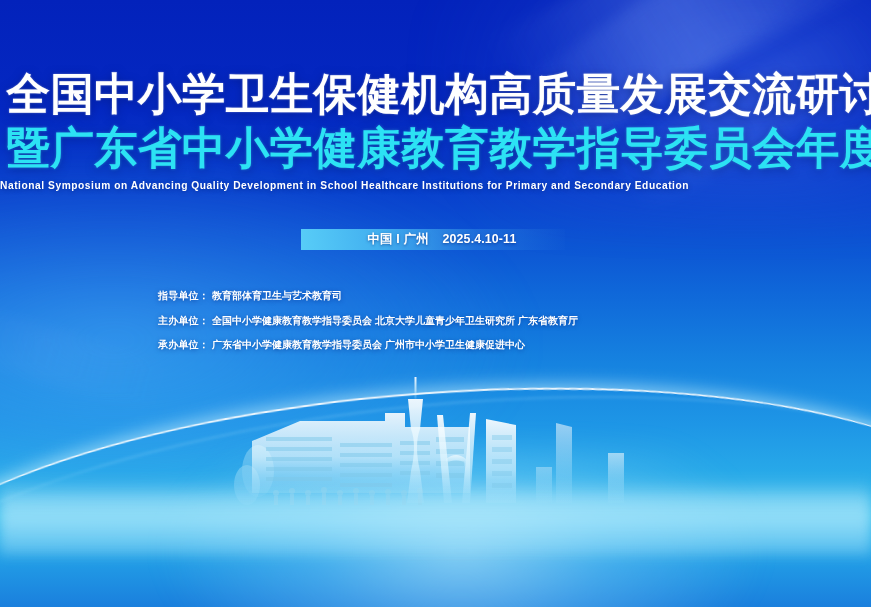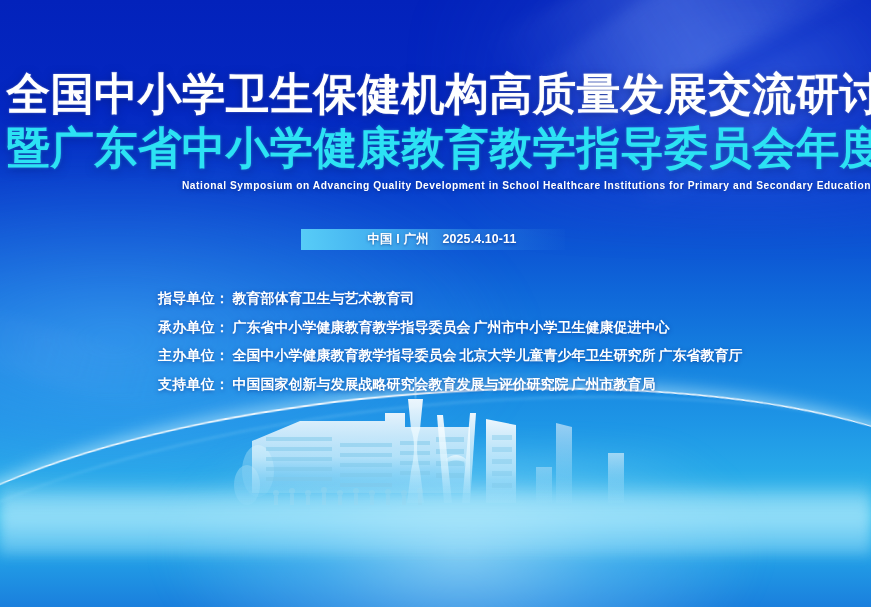--- a/index.html
+++ b/index.html
@@ -114,21 +114,21 @@
     text-shadow:0 2px 10px rgba(2,22,110,.55), 0 0 2px rgba(255,255,255,.5);
   }
   .title-2{
     font-size:44px;
     margin-top:10px;
     color:#2ce2f4;
     text-shadow:0 2px 10px rgba(2,30,120,.55), 0 0 3px rgba(90,240,255,.45);
   }
 
   .subtitle{
-    position:absolute;left:0;right:0;top:178px;text-align:right;
+    position:absolute;left:0;right:0;top:178px;text-align:left;
   }
   .subtitle-line{
     font-size:10.2px;font-weight:700;color:#ffffff;
     letter-spacing:.055em;line-height:1.55;white-space:nowrap;
     text-shadow:0 1px 4px rgba(4,30,120,.6);
   }
 
   .date-badge{
     position:absolute;left:301px;top:229px;width:264px;height:21px;
     background:linear-gradient(90deg,
@@ -141,21 +141,21 @@
   .date-badge-text{
     font-size:12.4px;font-weight:700;color:#ffffff;white-space:nowrap;
     text-shadow:0 1px 3px rgba(3,30,115,.55);
     padding-left:18px;
   }
   .date-badge-text .sep{padding:0 4px;}
   .date-badge-text .dt{margin-left:14px;letter-spacing:.01em;}
 
   .orgs{position:absolute;left:158px;top:291px;}
   .org-row{
-    font-size:14px;font-weight:700;color:#ffffff;white-space:nowrap;
+    font-size:10px;font-weight:700;color:#ffffff;white-space:nowrap;
     line-height:1;margin-bottom:14.6px;
     text-shadow:0 1px 4px rgba(4,34,125,.55);
   }
   .org-row .lbl{letter-spacing:.02em;}
   .org-row .val{margin-left:3px;}
 </style>
 </head>
 <body>
 
 <div class="stage">
@@ -296,27 +296,24 @@
       </div>
     </div>
 
     <div class="orgs">
 
       <div class="org-row">
         <span class="lbl">指导单位：</span><span class="val">教育部体育卫生与艺术教育司</span>
       </div>
 
       <div class="org-row">
+        <span class="lbl">主办单位：</span><span class="val">全国中小学健康教育教学指导委员会</span><span class="gap"></span><span class="val">北京大学儿童青少年卫生研究所</span><span class="gap"></span><span class="val">广东省教育厅</span>
+      </div>
+
+      <div class="org-row">
         <span class="lbl">承办单位：</span><span class="val">广东省中小学健康教育教学指导委员会</span><span class="gap"></span><span class="val">广州市中小学卫生健康促进中心</span>
       </div>
 
-      <div class="org-row">
-        <span class="lbl">主办单位：</span><span class="val">全国中小学健康教育教学指导委员会</span><span class="gap"></span><span class="val">北京大学儿童青少年卫生研究所</span><span class="gap"></span><span class="val">广东省教育厅</span>
-      </div>
-
-      <div class="org-row">
-        <span class="lbl">支持单位：</span><span class="val">中国国家创新与发展战略研究会教育发展与评价研究院</span><span class="gap"></span><span class="val">广州市教育局</span>
-      </div>
 
 
     </div>
   </div>
 </div>
 
 </body></html>

